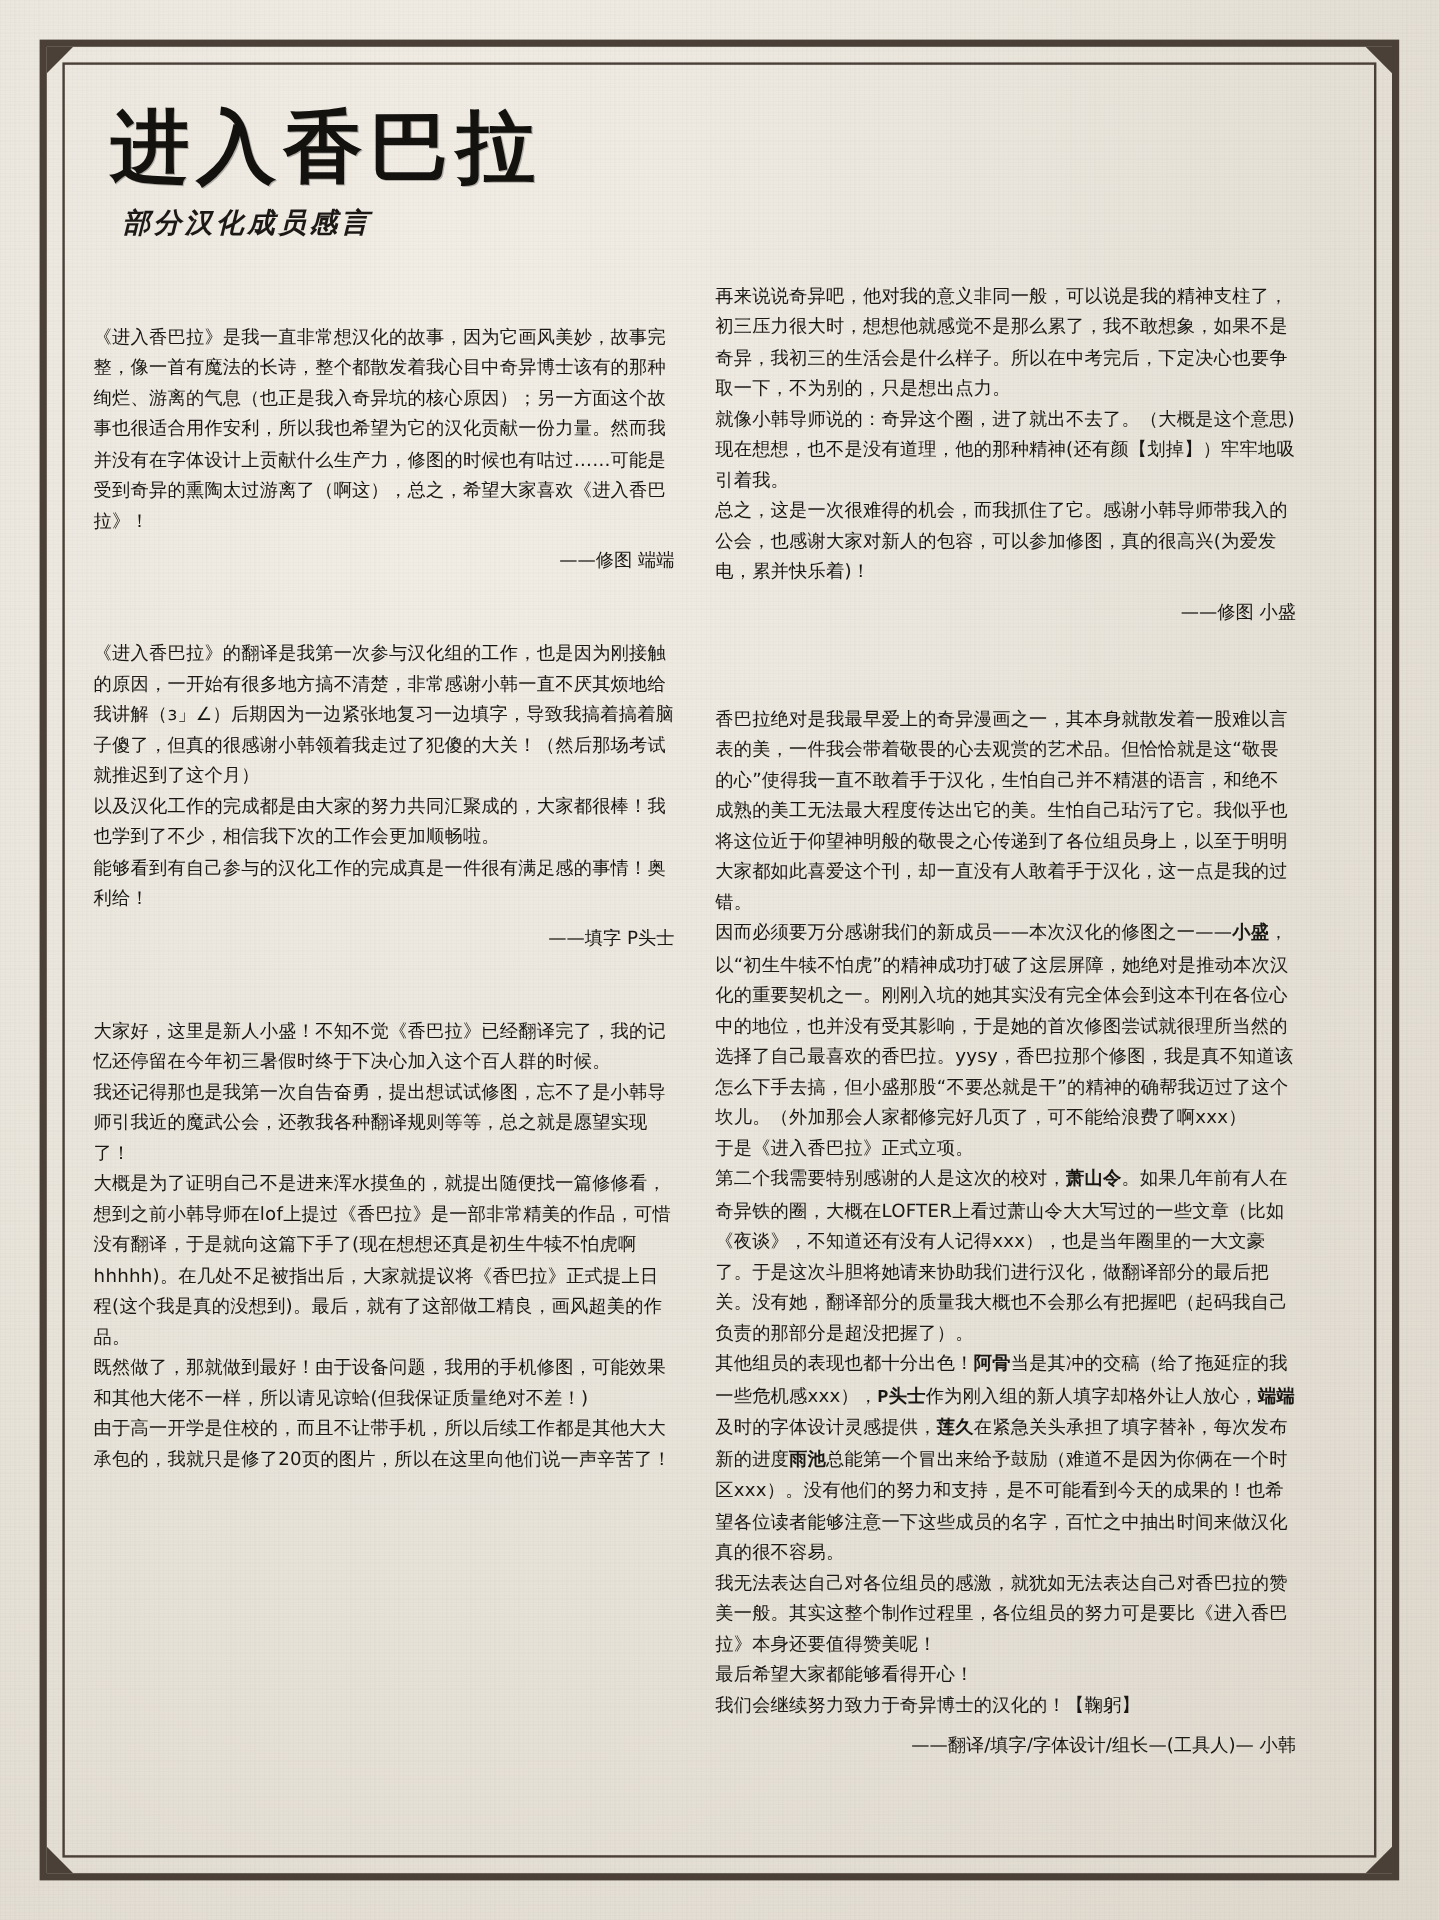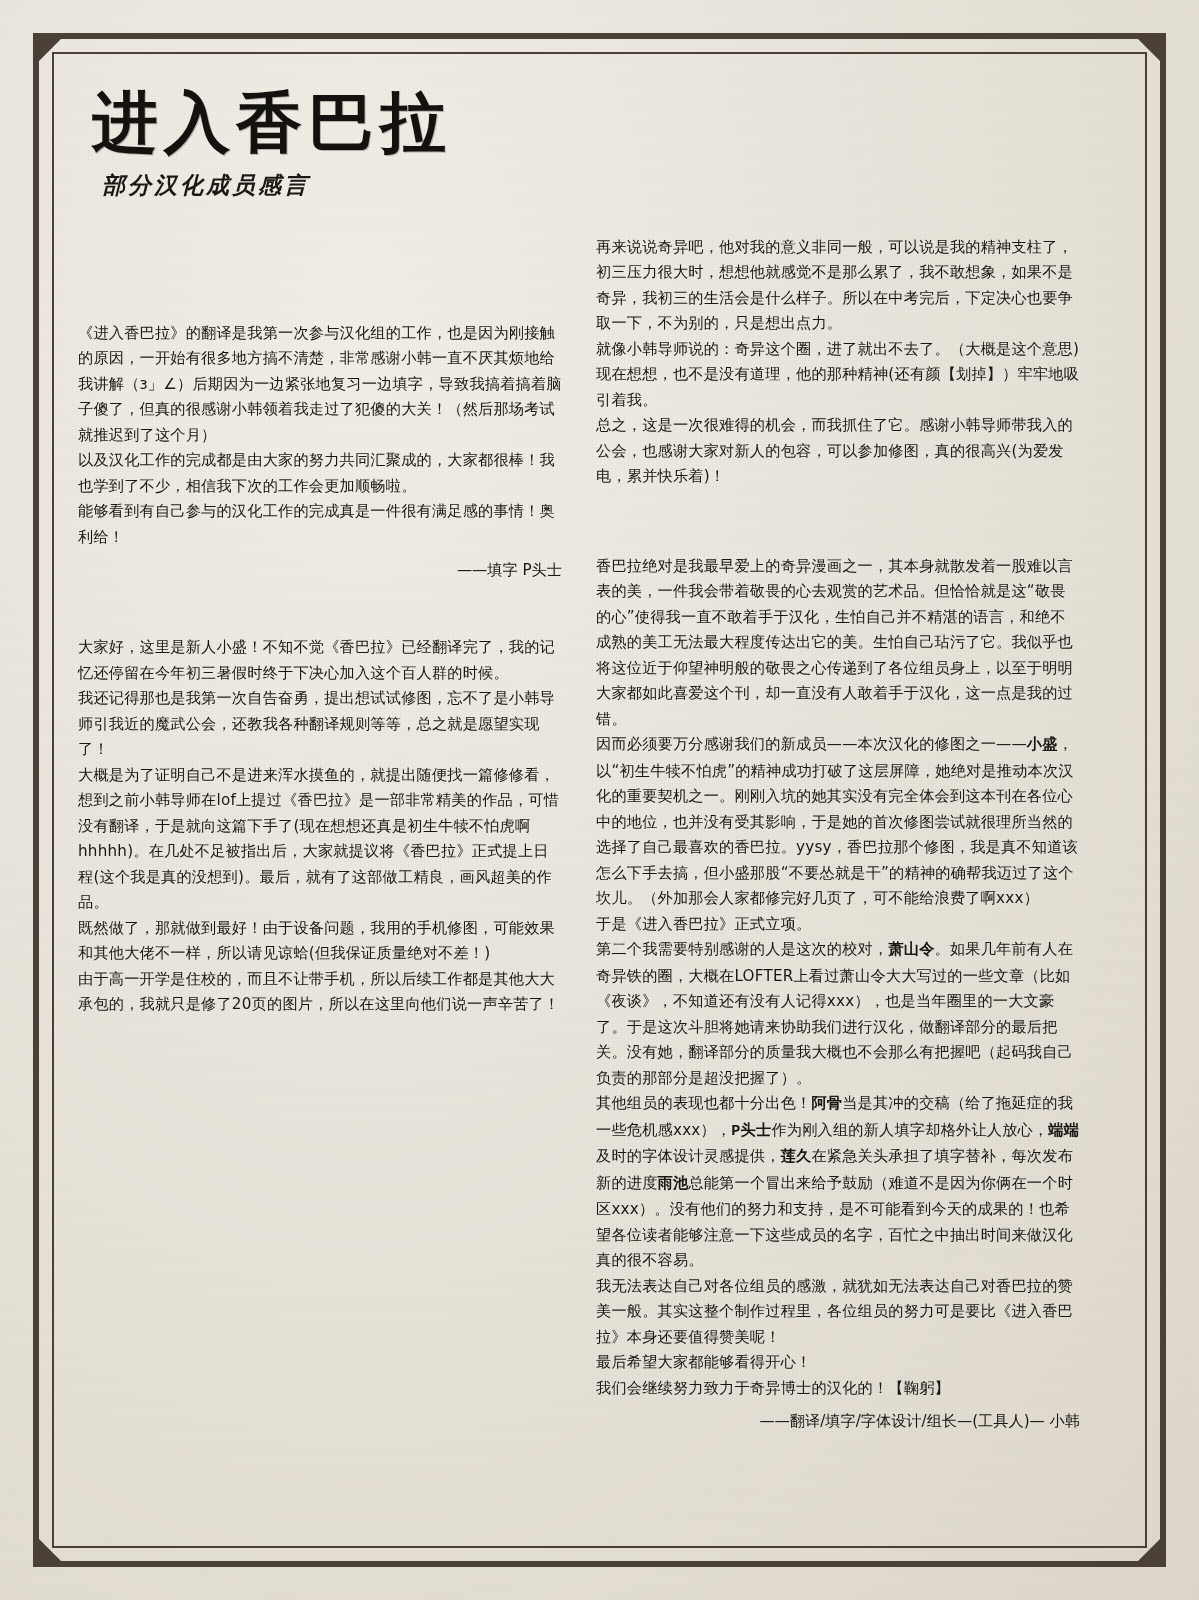--- a/index.html
+++ b/index.html
@@ -112,39 +112,42 @@
       <div class="main-title">进入香巴拉</div>
       <div class="sub-title">部分汉化成员感言</div>
     </div>
 
     <div class="columns">
       <div class="col">
 
         <div class="gap-md"></div>
 
         <div class="entry">
+          <p>《进入香巴拉》是我一直非常想汉化的故事，因为它画风美妙，故事完整，像一首有魔法的长诗，整个都散发着我心目中奇异博士该有的那种绚烂、游离的气息（也正是我入奇异坑的核心原因）；另一方面这个故事也很适合用作安利，所以我也希望为它的汉化贡献一份力量。然而我并没有在字体设计上贡献什么生产力，修图的时候也有咕过……可能是受到奇异的熏陶太过游离了（啊这），总之，希望大家喜欢《进入香巴拉》！</p>
+          <div class="sig">——修图 端端</div>
         </div>
         <div class="gap-lg"></div>
 
         <div class="entry">
           <p>《进入香巴拉》的翻译是我第一次参与汉化组的工作，也是因为刚接触的原因，一开始有很多地方搞不清楚，非常感谢小韩一直不厌其烦地给我讲解（з」∠）后期因为一边紧张地复习一边填字，导致我搞着搞着脑子傻了，但真的很感谢小韩领着我走过了犯傻的大关！（然后那场考试就推迟到了这个月）<br>以及汉化工作的完成都是由大家的努力共同汇聚成的，大家都很棒！我也学到了不少，相信我下次的工作会更加顺畅啦。<br>能够看到有自己参与的汉化工作的完成真是一件很有满足感的事情！奥利给！</p>
           <div class="sig">——填字 P头士</div>
         </div>
         <div class="gap-lg"></div>
 
         <div class="entry">
           <p>大家好，这里是新人小盛！不知不觉《香巴拉》已经翻译完了，我的记忆还停留在今年初三暑假时终于下决心加入这个百人群的时候。<br>我还记得那也是我第一次自告奋勇，提出想试试修图，忘不了是小韩导师引我近的魔武公会，还教我各种翻译规则等等，总之就是愿望实现了！<br>大概是为了证明自己不是进来浑水摸鱼的，就提出随便找一篇修修看，想到之前小韩导师在lof上提过《香巴拉》是一部非常精美的作品，可惜没有翻译，于是就向这篇下手了(现在想想还真是初生牛犊不怕虎啊hhhhh)。在几处不足被指出后，大家就提议将《香巴拉》正式提上日程(这个我是真的没想到)。最后，就有了这部做工精良，画风超美的作品。<br>既然做了，那就做到最好！由于设备问题，我用的手机修图，可能效果和其他大佬不一样，所以请见谅蛤(但我保证质量绝对不差！)<br>由于高一开学是住校的，而且不让带手机，所以后续工作都是其他大大承包的，我就只是修了20页的图片，所以在这里向他们说一声辛苦了！</p>
         </div>
 
       </div>
 
       <div class="col">
 
         <div class="entry">
           <p>再来说说奇异吧，他对我的意义非同一般，可以说是我的精神支柱了，初三压力很大时，想想他就感觉不是那么累了，我不敢想象，如果不是奇异，我初三的生活会是什么样子。所以在中考完后，下定决心也要争取一下，不为别的，只是想出点力。<br>就像小韩导师说的：奇异这个圈，进了就出不去了。（大概是这个意思)现在想想，也不是没有道理，他的那种精神(还有颜【划掉】）牢牢地吸引着我。<br>总之，这是一次很难得的机会，而我抓住了它。感谢小韩导师带我入的公会，也感谢大家对新人的包容，可以参加修图，真的很高兴(为爱发电，累并快乐着)！</p>
+          <div class="sig">——修图 小盛</div>
         </div>
         <div class="gap-xl"></div>
 
         <div class="entry">
           <p>香巴拉绝对是我最早爱上的奇异漫画之一，其本身就散发着一股难以言表的美，一件我会带着敬畏的心去观赏的艺术品。但恰恰就是这“敬畏的心”使得我一直不敢着手于汉化，生怕自己并不精湛的语言，和绝不成熟的美工无法最大程度传达出它的美。生怕自己玷污了它。我似乎也将这位近于仰望神明般的敬畏之心传递到了各位组员身上，以至于明明大家都如此喜爱这个刊，却一直没有人敢着手于汉化，这一点是我的过错。<br>因而必须要万分感谢我们的新成员——本次汉化的修图之一——<b>小盛</b>，以“初生牛犊不怕虎”的精神成功打破了这层屏障，她绝对是推动本次汉化的重要契机之一。刚刚入坑的她其实没有完全体会到这本刊在各位心中的地位，也并没有受其影响，于是她的首次修图尝试就很理所当然的选择了自己最喜欢的香巴拉。yysy，香巴拉那个修图，我是真不知道该怎么下手去搞，但小盛那股“不要怂就是干”的精神的确帮我迈过了这个坎儿。（外加那会人家都修完好几页了，可不能给浪费了啊xxx）<br>于是《进入香巴拉》正式立项。<br>第二个我需要特别感谢的人是这次的校对，<b>萧山令</b>。如果几年前有人在奇异铁的圈，大概在LOFTER上看过萧山令大大写过的一些文章（比如《夜谈》，不知道还有没有人记得xxx），也是当年圈里的一大文豪了。于是这次斗胆将她请来协助我们进行汉化，做翻译部分的最后把关。没有她，翻译部分的质量我大概也不会那么有把握吧（起码我自己负责的那部分是超没把握了）。<br>其他组员的表现也都十分出色！<b>阿骨</b>当是其冲的交稿（给了拖延症的我一些危机感xxx），<b>P头士</b>作为刚入组的新人填字却格外让人放心，<b>端端</b>及时的字体设计灵感提供，<b>莲久</b>在紧急关头承担了填字替补，每次发布新的进度<b>雨池</b>总能第一个冒出来给予鼓励（难道不是因为你俩在一个时区xxx）。没有他们的努力和支持，是不可能看到今天的成果的！也希望各位读者能够注意一下这些成员的名字，百忙之中抽出时间来做汉化真的很不容易。<br>我无法表达自己对各位组员的感激，就犹如无法表达自己对香巴拉的赞美一般。其实这整个制作过程里，各位组员的努力可是要比《进入香巴拉》本身还要值得赞美呢！<br>最后希望大家都能够看得开心！<br>我们会继续努力致力于奇异博士的汉化的！【鞠躬】</p>
           <div class="sig">——翻译/填字/字体设计/组长—(工具人)— 小韩</div>
         </div>
 
       </div>
     </div>

